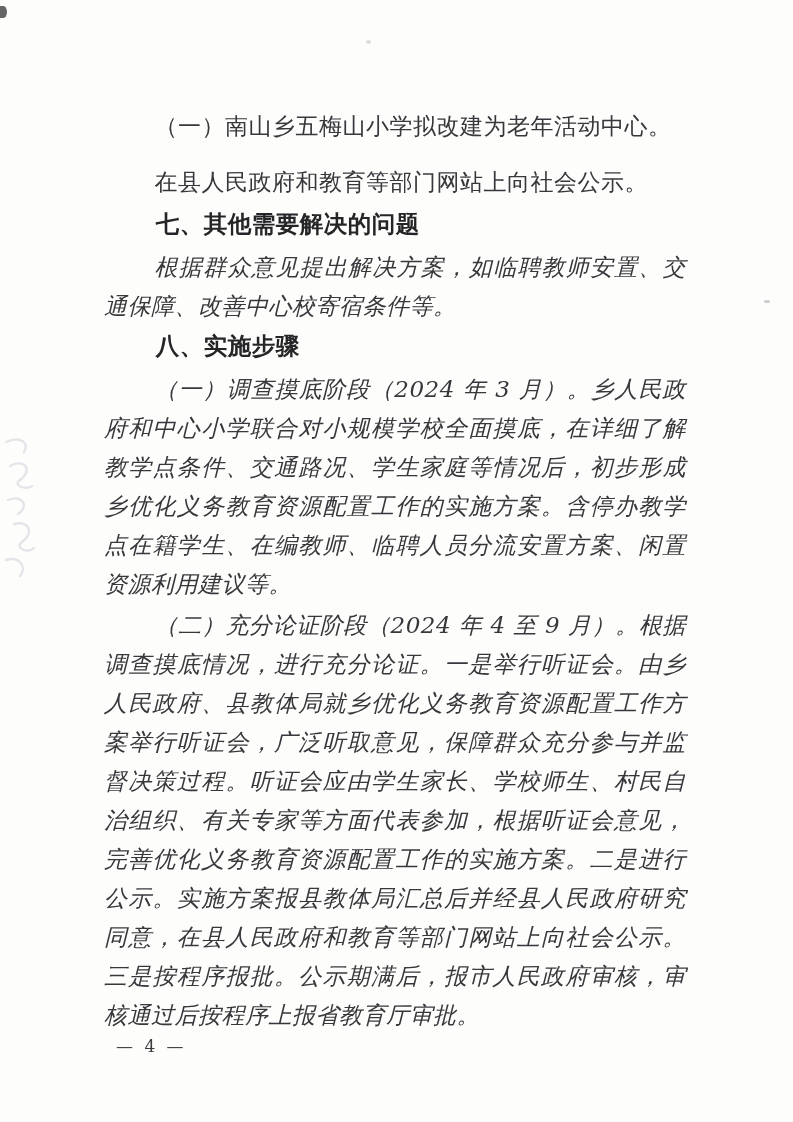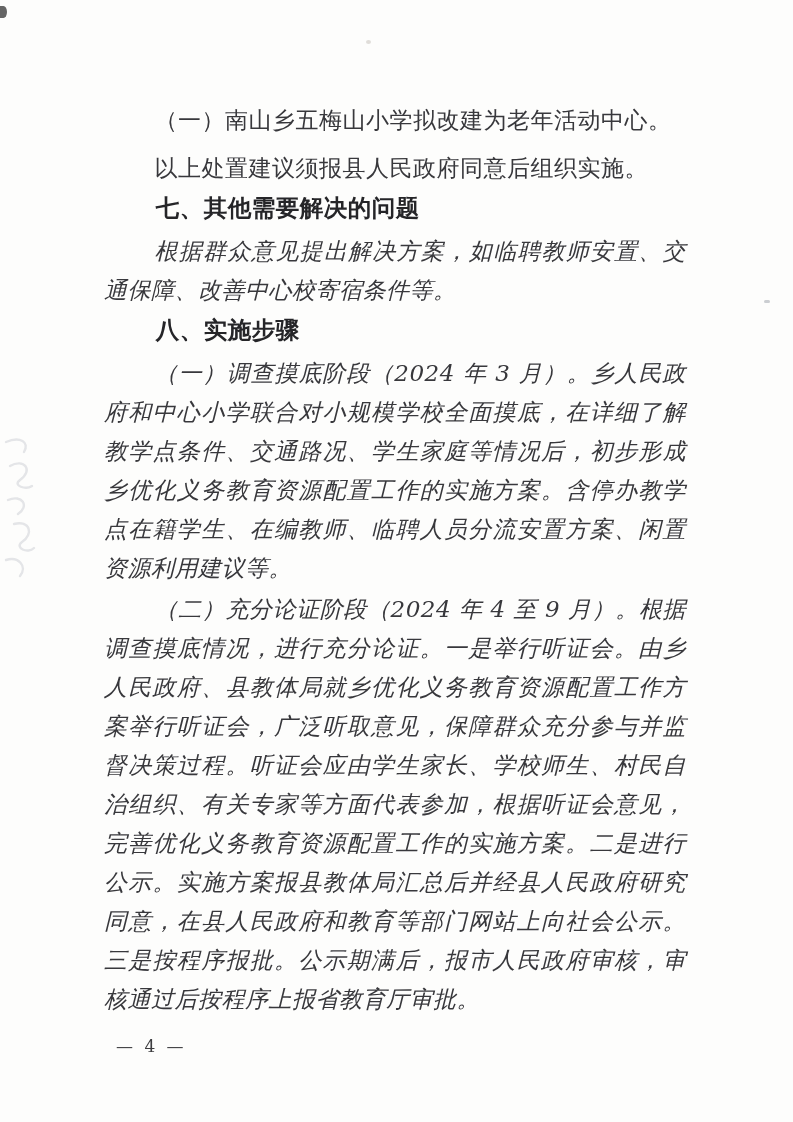--- a/index.html
+++ b/index.html
@@ -27,22 +27,23 @@
   }
   .block{
     text-align:justify;
     text-justify:inter-ideograph;
     font-size:23px;
     letter-spacing:0.5px;
     color:var(--ink);
   }
   .block.list-item{
     line-height:40px;
-    margin:8px 0 2px 0;
+    margin:16px 0 2px 0;
     text-indent:2.2em;
+    font-family:Liberation Mono, monospace;
   }
   .block.heading{
     line-height:40px;
     margin:1px 0;
     text-indent:2.2em;
     font-family:Liberation Mono, monospace;
     font-weight:bold;
     font-size:23.5px;
     color:var(--heading-ink);
   }
@@ -99,21 +100,21 @@
       <path d="M6 14 C 20 8, 30 14, 24 24"></path>
       <path d="M10 38 C 24 30, 34 42, 20 52 C 12 58, 26 62, 32 58"></path>
       <path d="M8 72 C 22 66, 30 78, 18 86"></path>
       <path d="M14 96 C 30 92, 34 106, 22 114 C 14 120, 28 126, 34 120"></path>
       <path d="M6 132 C 18 128, 28 138, 20 148"></path>
     </g>
   </svg>
 
   <div class="doc-body">
       <div class="block list-item">（一）南山乡五梅山小学拟改建为老年活动中心。</div>
-      <div class="block list-item">以上处置建议须报县人民政府同意后组织实施。</div>
+      <div class="block list-item">在县人民政府和教育等部门网站上向社会公示。</div>
       <div class="block heading">七、其他需要解决的问题</div>
       <div class="block paragraph">根据群众意见提出解决方案，如临聘教师安置、交通保障、改善中心校寄宿条件等。</div>
       <div class="block heading">八、实施步骤</div>
       <div class="block paragraph">（一）调查摸底阶段（2024 年 3 月）。乡人民政府和中心小学联合对小规模学校全面摸底，在详细了解教学点条件、交通路况、学生家庭等情况后，初步形成乡优化义务教育资源配置工作的实施方案。含停办教学点在籍学生、在编教师、临聘人员分流安置方案、闲置资源利用建议等。</div>
       <div class="block paragraph">（二）充分论证阶段（2024 年 4 至 9 月）。根据调查摸底情况，进行充分论证。一是举行听证会。由乡人民政府、县教体局就乡优化义务教育资源配置工作方案举行听证会，广泛听取意见，保障群众充分参与并监督决策过程。听证会应由学生家长、学校师生、村民自治组织、有关专家等方面代表参加，根据听证会意见，完善优化义务教育资源配置工作的实施方案。二是进行公示。实施方案报县教体局汇总后并经县人民政府研究同意，在县人民政府和教育等部门网站上向社会公示。三是按程序报批。公示期满后，报市人民政府审核，审核通过后按程序上报省教育厅审批。</div>
     </div>
 
   <div class="page-number">— 4 —</div>
 
 </div>

